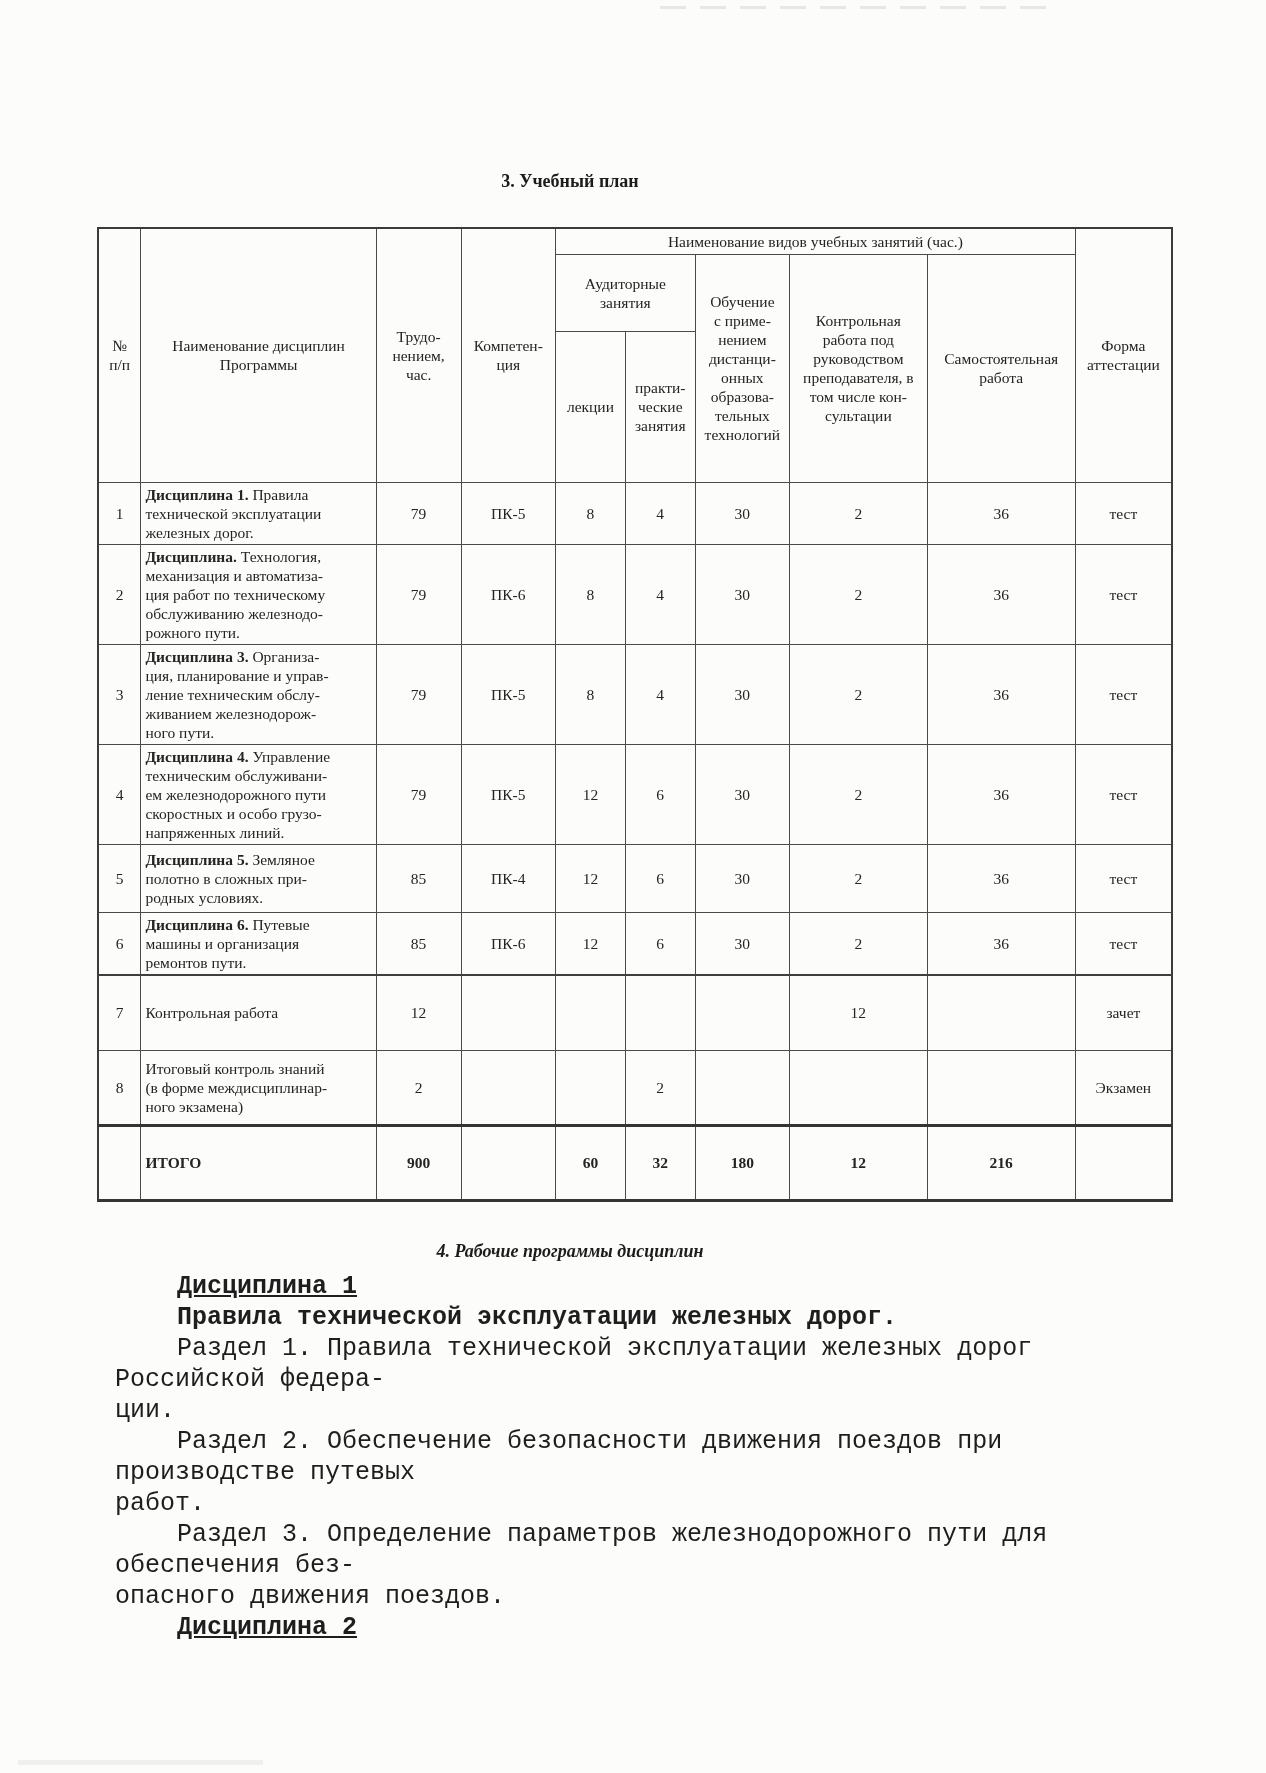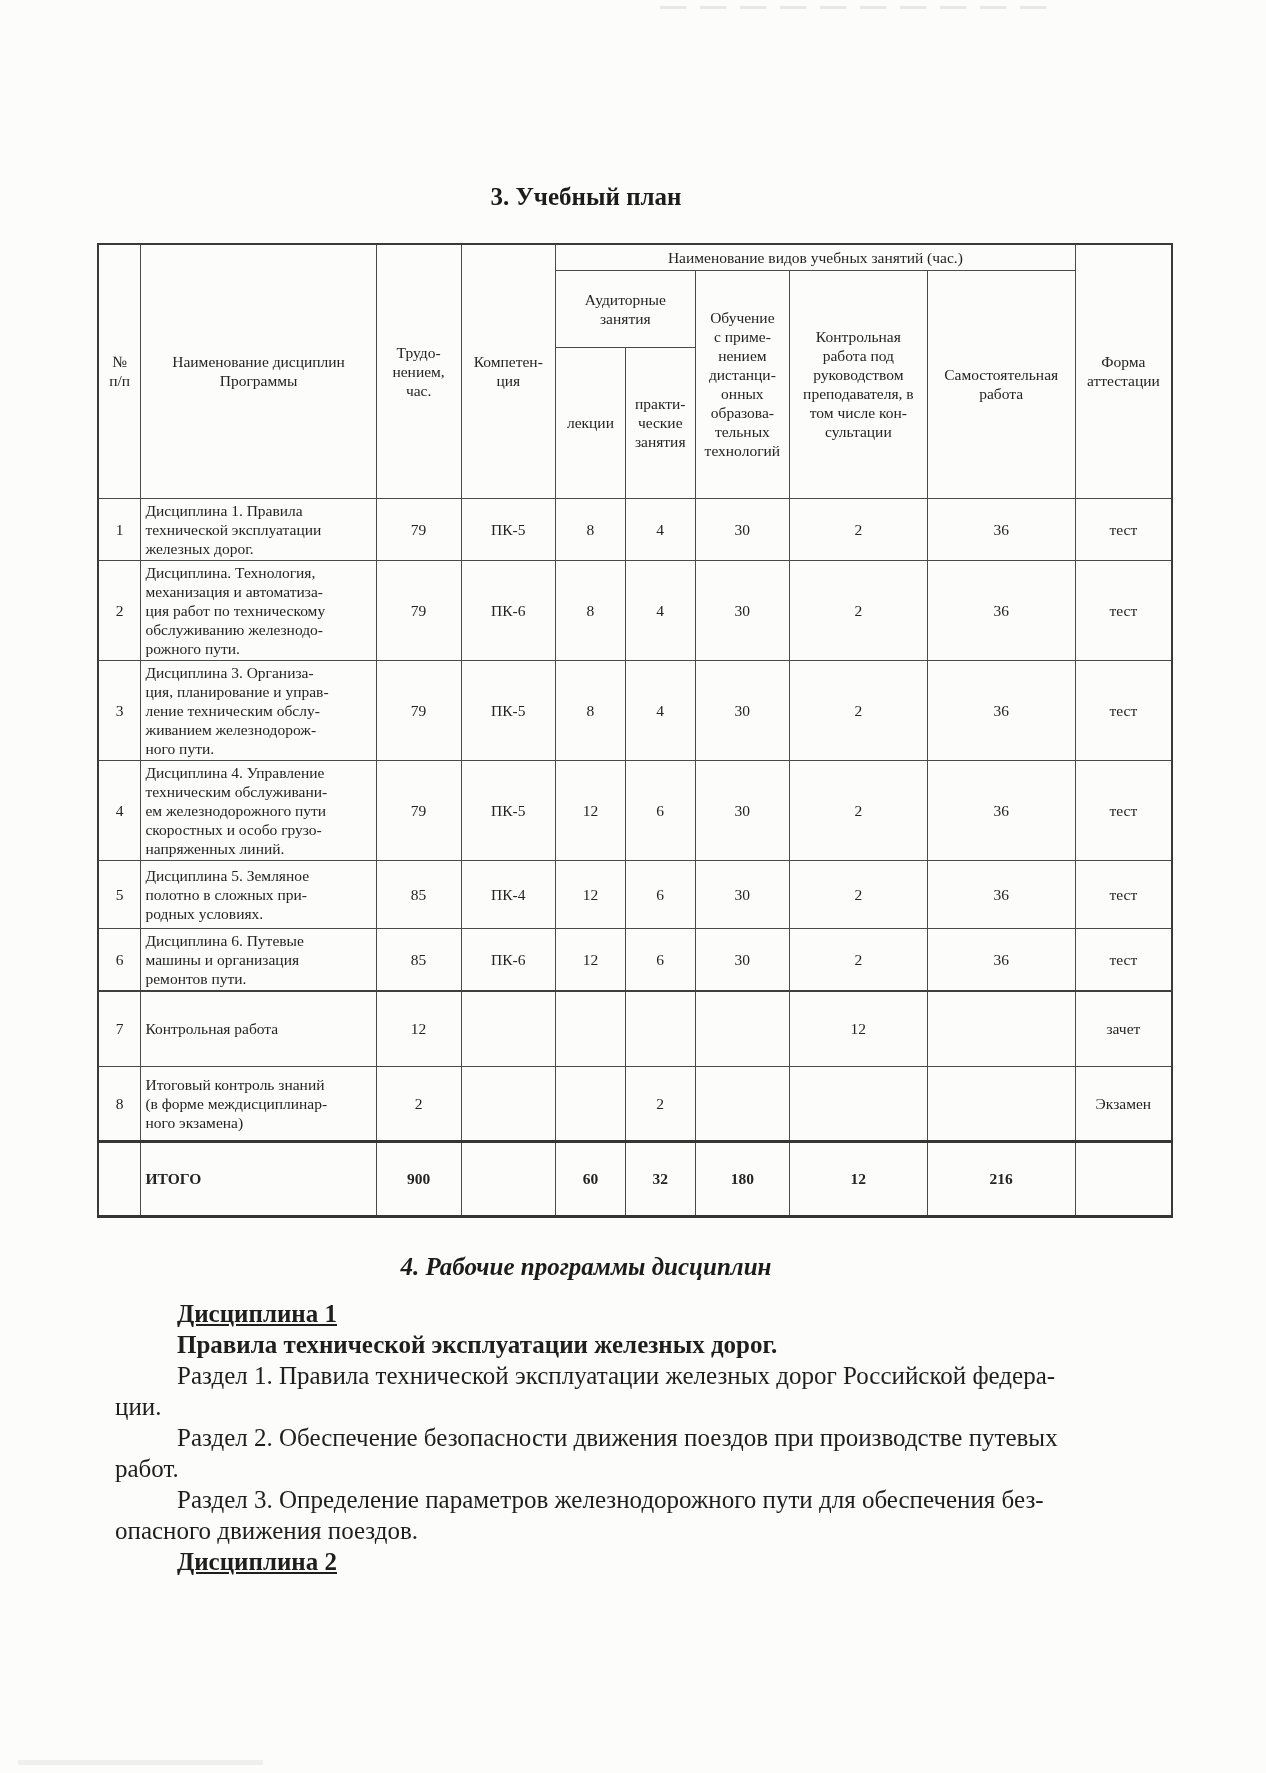--- a/index.html
+++ b/index.html
@@ -14,60 +14,61 @@
   .artifact{position:absolute;pointer-events:none;}
   .artifact-top{
     left:660px;top:6px;width:390px;height:3px;
     background:repeating-linear-gradient(90deg,#e2e2e0 0 26px,transparent 26px 40px);
     opacity:.8;
   }
   .artifact-bottom{
     left:18px;top:1760px;width:245px;height:5px;background:#efefed;
   }
   .sec-title{
-    width:1140px;margin:16px;text-align:center;
-    font-size:25px;font-weight:bold;line-height:30px;color:#1c1c1c;
+    width:1140px;margin:0;text-align:center;
+    font-size:18px;font-weight:bold;line-height:30px;color:#1c1c1c;
   }
   .title3{padding-top:166px;}
   .title4{margin-top:34px;font-style:italic;}
   
   table.plan{
     border-collapse:collapse;table-layout:fixed;
     margin:31px 0 0 97px;width:1076px;
     font-size:15.5px;line-height:19px;color:#242424;
   }
   table.plan td{
     border:1px solid #4a4a4a;
     vertical-align:middle;
     padding:2px 4px;
     white-space:pre-line;
     overflow:hidden;
   }
   table.plan{border:2px solid #3a3a3a;}
   td.center{text-align:center;}
   td.name{text-align:left;padding-left:9px;padding-right:4px;}
-  .b{font-weight:normal;}
+  .b{font-weight:bold;}
   tr.ha{height:26px;} tr.hb{height:77px;} tr.hc{height:151px;}
   tr.r1{height:60px;} tr.r2{height:97px;} tr.r3{height:100px;}
   tr.r4{height:97px;} tr.r5{height:68px;} tr.r6{height:63px;}
   tr.r7{height:75px;} tr.r8{height:75px;}
   tr.rt{height:75px;padding-left:16px;}
   tr.rt td{font-weight:bold;border-top:3px solid #353535;border-bottom:3px solid #353535;}
   tr.r7 td{border-top:2px solid #3f3f3f;}
   .c-num{width:4%;} .c-name{width:21.9%;} .c-work{width:7.9%;} .c-comp{width:8.8%;}
   .c-lect{width:6.5%;} .c-pract{width:6.5%;} .c-dist{width:8.8%;} .c-sup{width:12.8%;}
   .c-self{width:13.8%;} .c-att{width:9%;}
   
   .prose{margin:5px 96px 0 115px;}
   .prose p{
     margin:0;
     font-size:25px;line-height:31px;
     white-space:pre-line;
     text-indent:62px;
     color:#1e1e1e;
+    font-family:Liberation Mono, monospace;
   }
   .prose p.du{font-weight:bold;text-decoration:underline;}
   .prose p.db{font-weight:bold;}
 </style>
 </head>
 <body>
 
 <div class="artifact artifact-top"></div>
 <div class="artifact artifact-bottom"></div>
 

